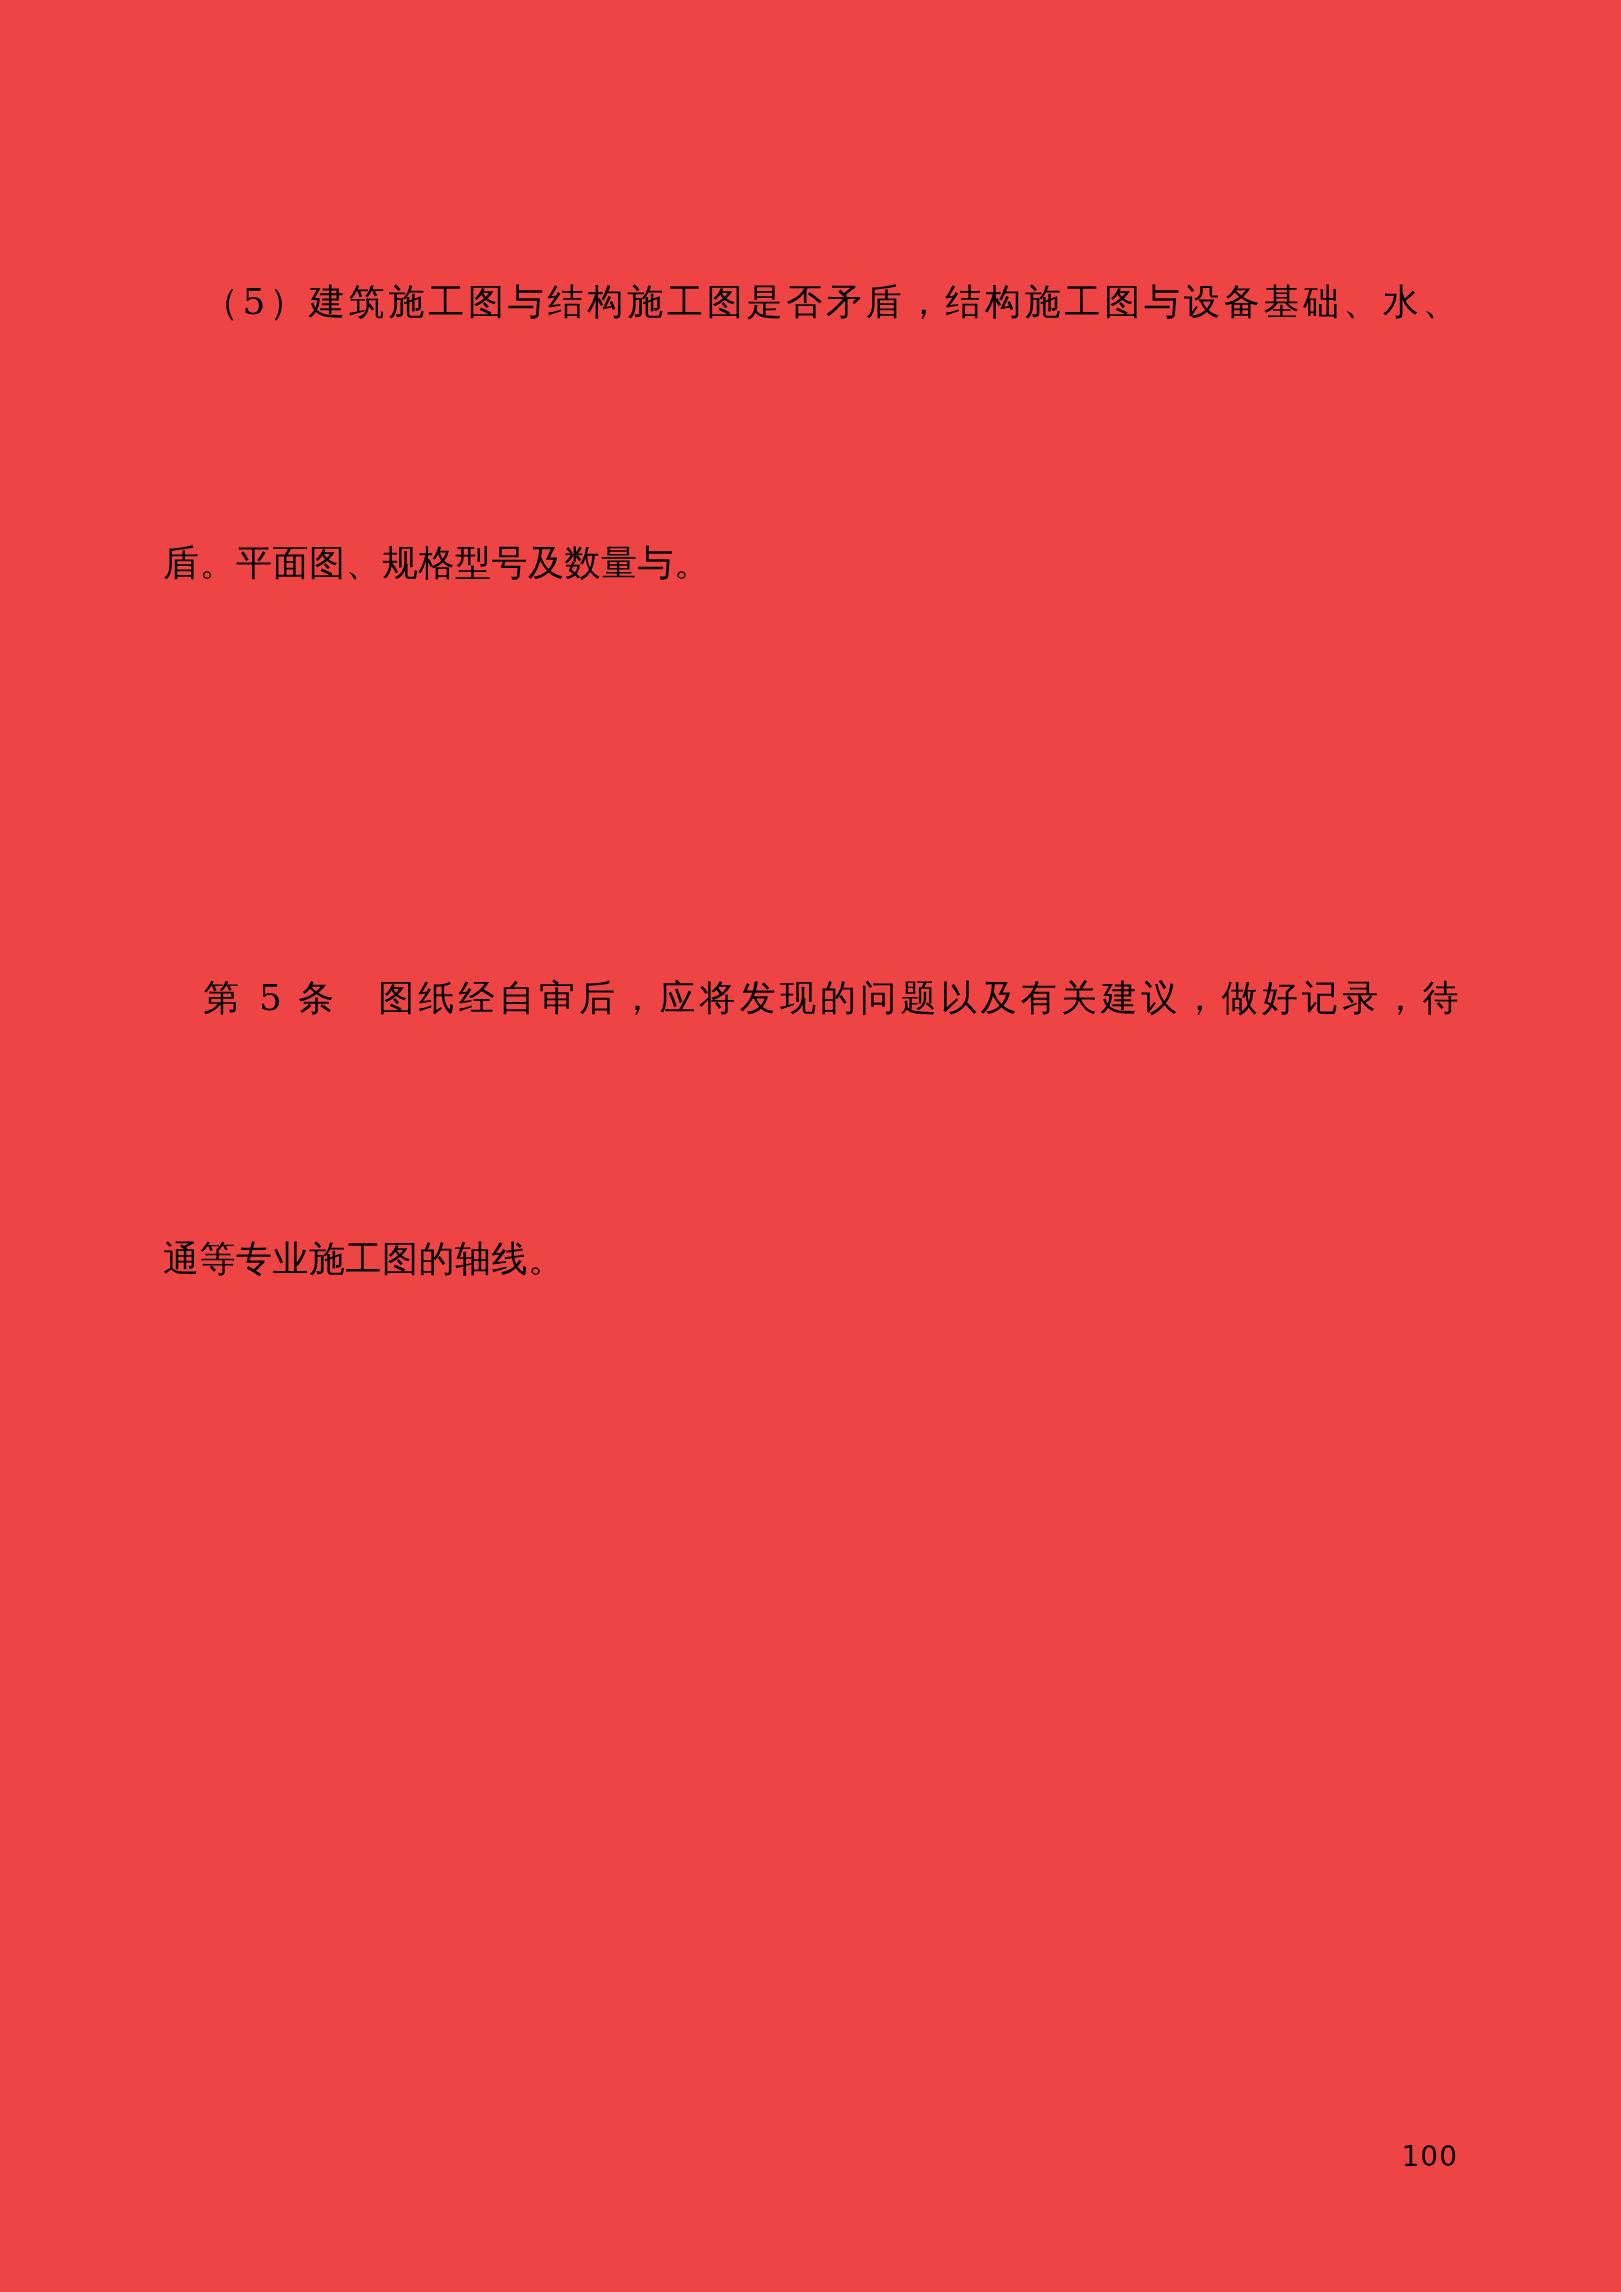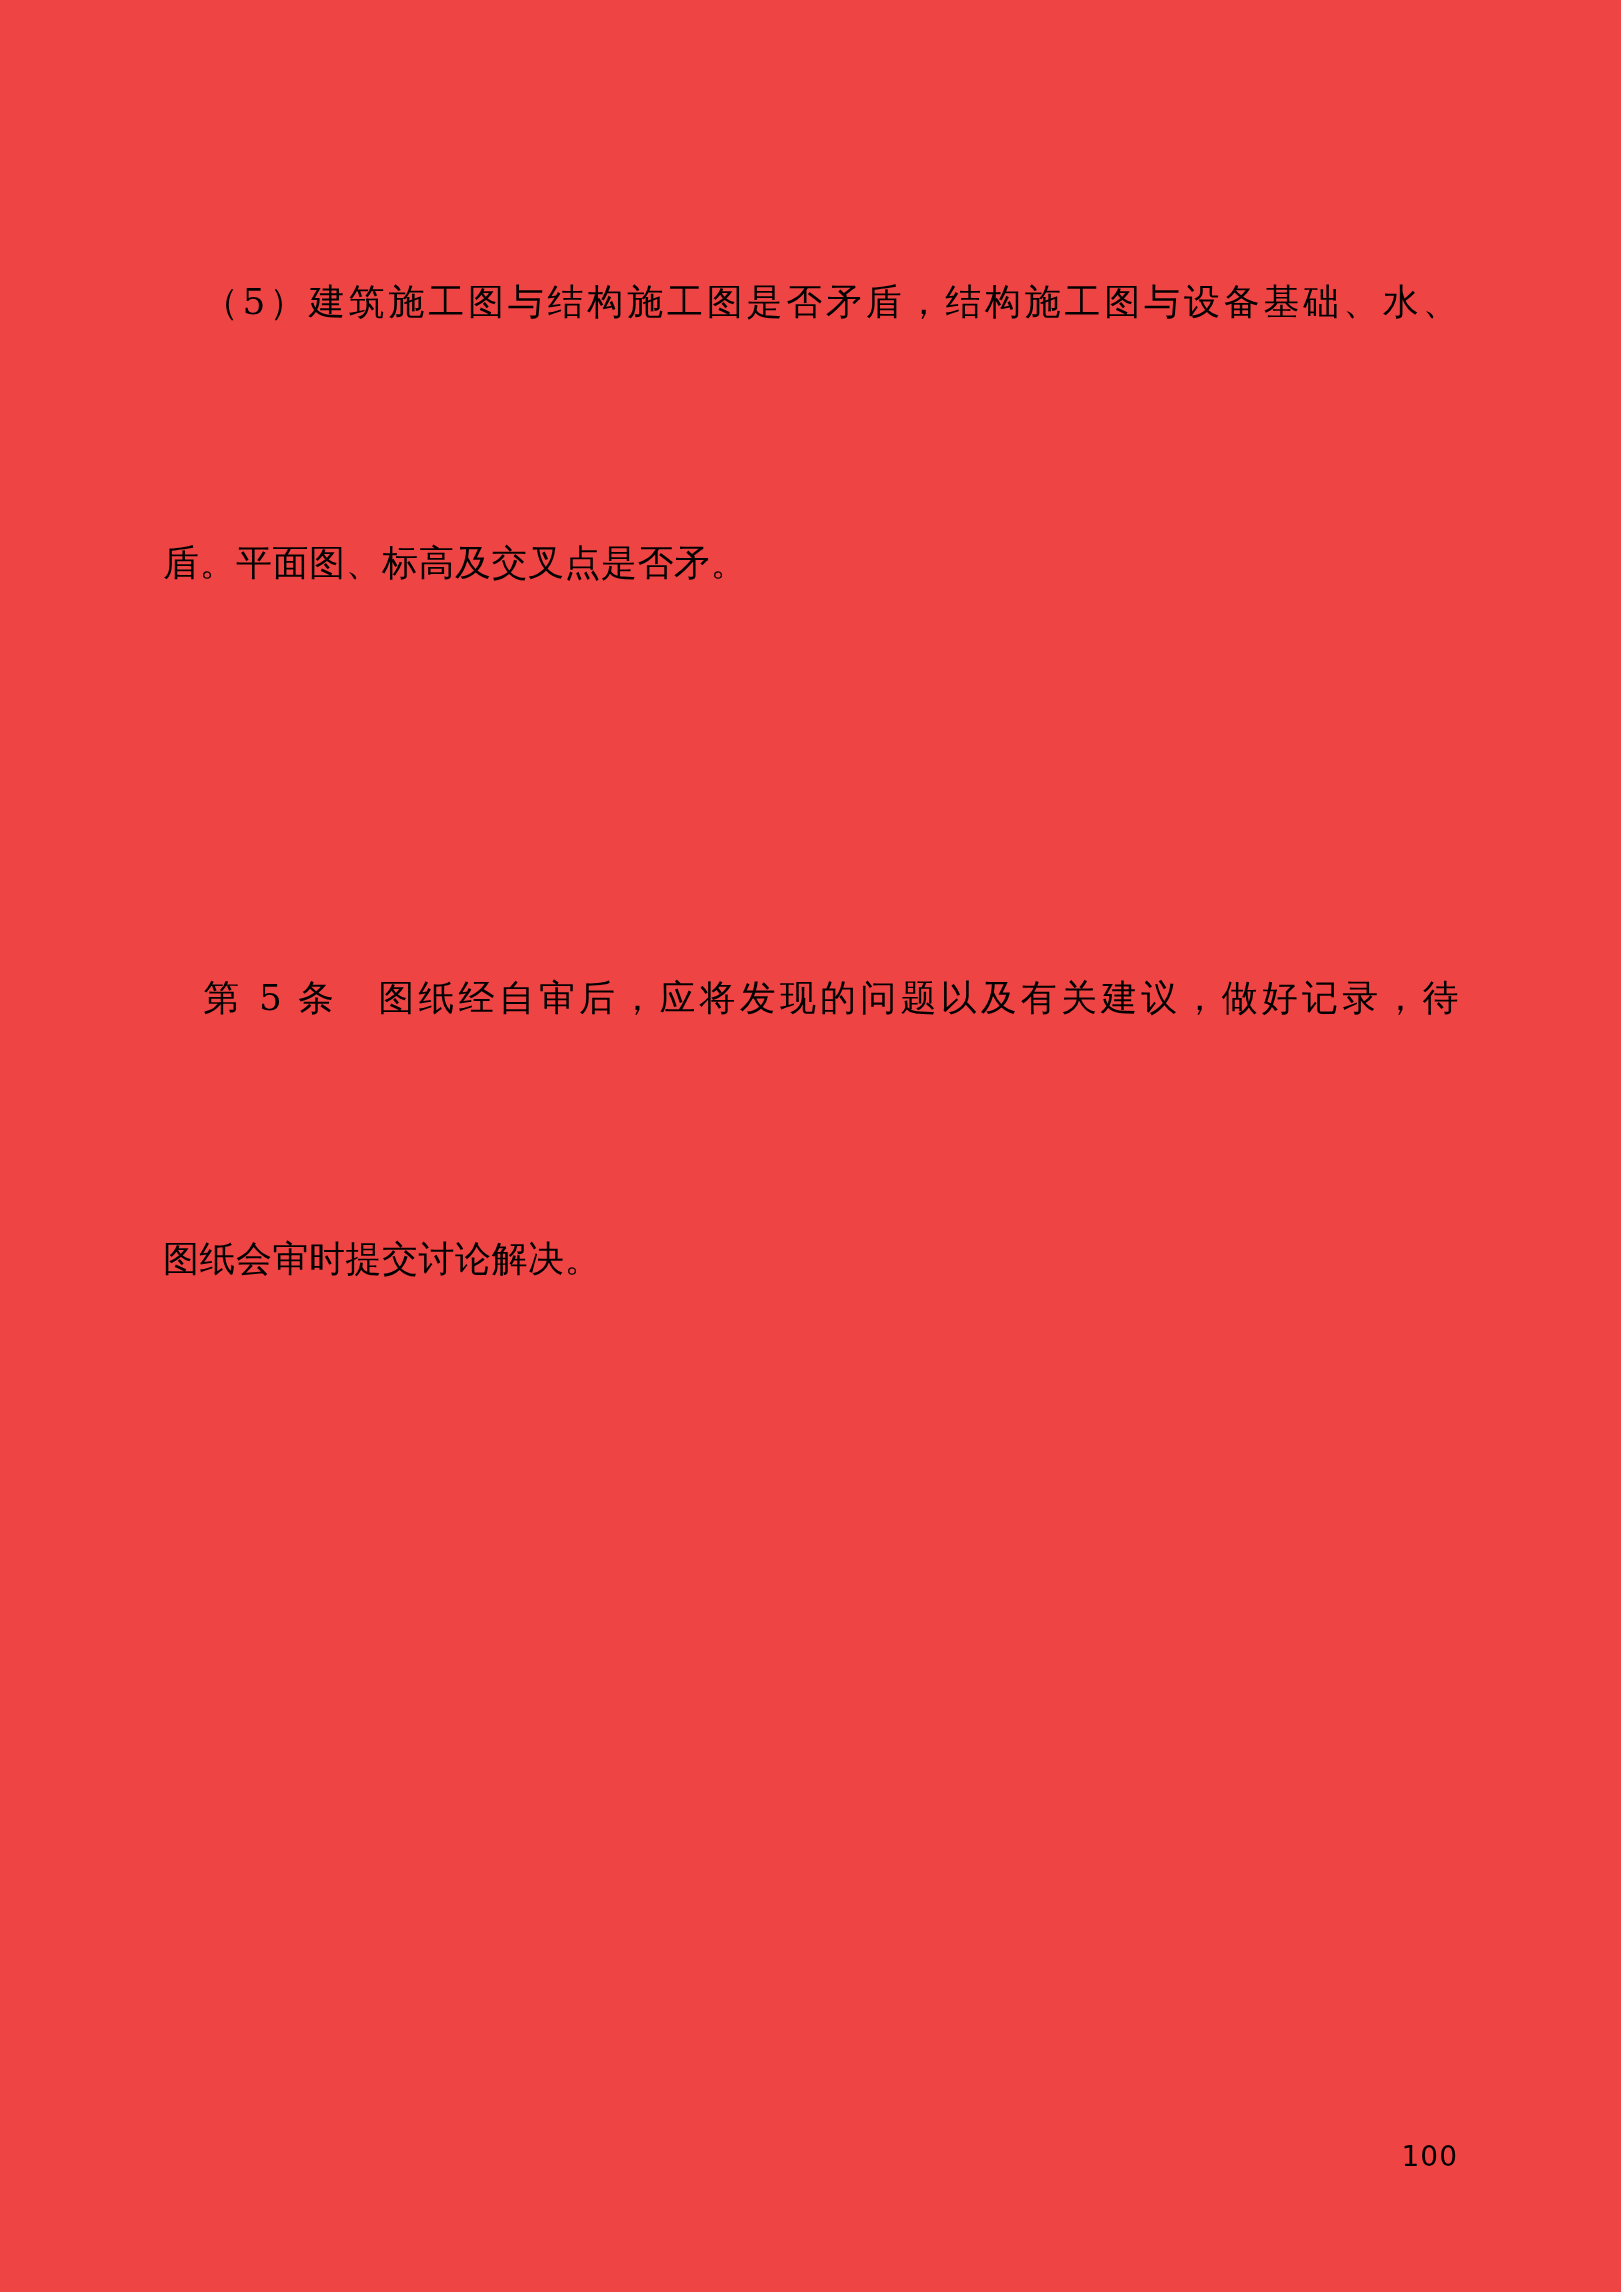--- a/index.html
+++ b/index.html
@@ -59,26 +59,26 @@
 </head>
 <body>
 
 <div class="page">
   <div class="content">
 
     <div class="spacer-md"></div>
 
     <div class="para">
       <span class="line-justify">　（5）建筑施工图与结构施工图是否矛盾，结构施工图与设备基础、水、</span>
-      <span class="line">盾。平面图、标高及交叉点是否矛。</span>
+      <span class="line">盾。平面图、规格型号及数量与。</span>
     </div>
 
 
     <div class="para">
       <span class="line-justify">　第 5 条　图纸经自审后，应将发现的问题以及有关建议，做好记录，待</span>
-      <span class="line">图纸会审时提交讨论解决。</span>
+      <span class="line">通等专业施工图的轴线。</span>
     </div>
 
   </div>
 
   <div class="page-number">100</div>
 </div>
 
 
 </body></html>

